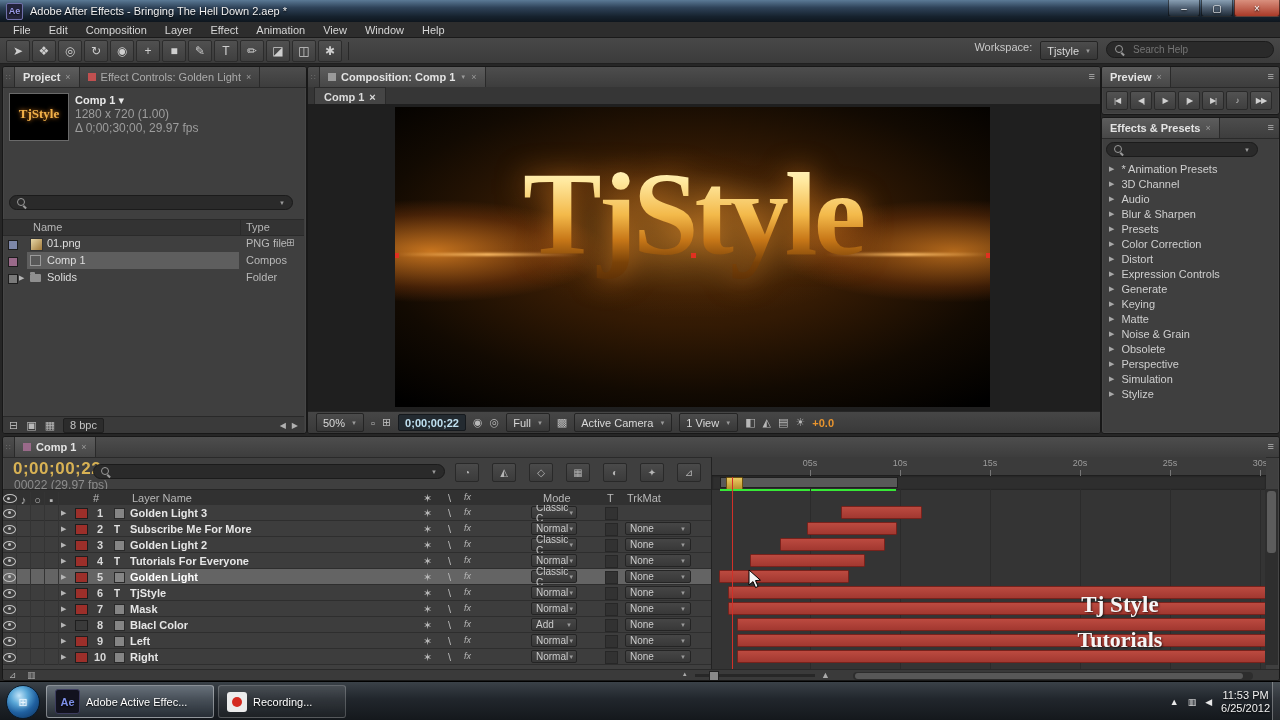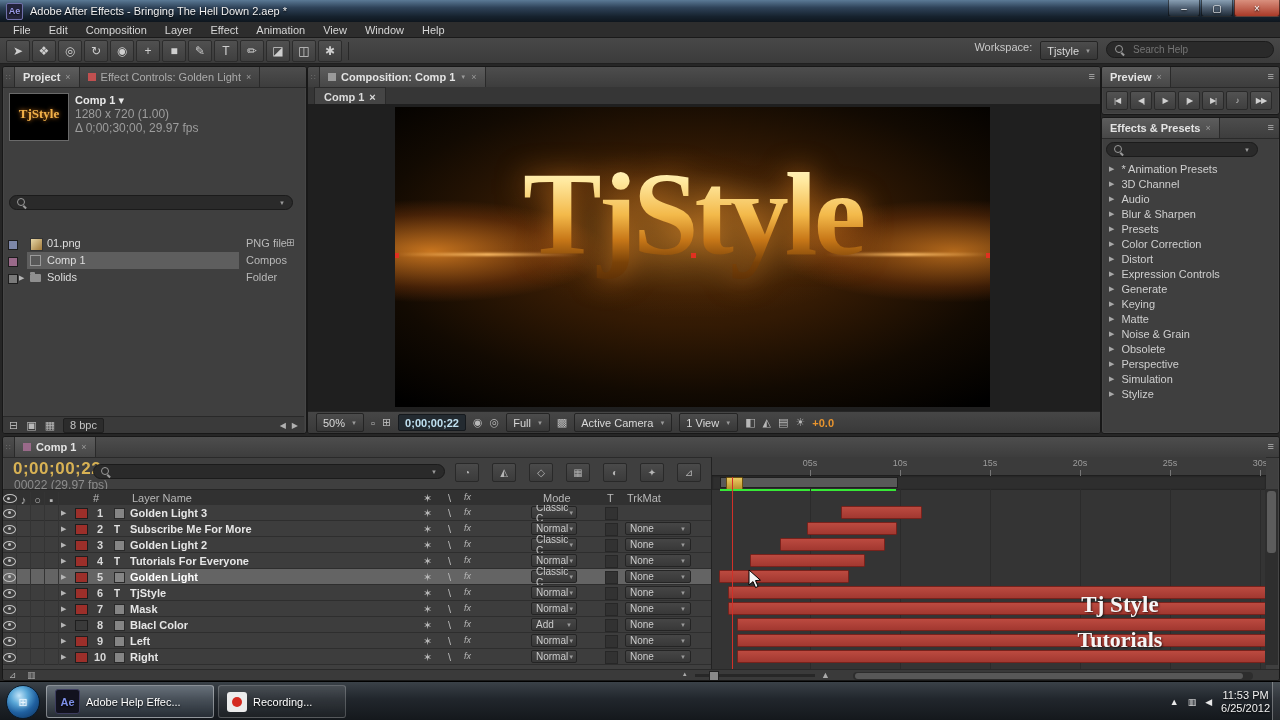--- a/index.html
+++ b/index.html
@@ -277,20 +277,25 @@
       </div>
       <div class="t2">1280 x 720 (1.00)</div>
       <div class="t2">Δ 0;00;30;00, 29.97 fps</div>
     </div>
 
     <div class="a searchbox" style="left:6px;top:128px;width:284px">
       <span class="mag"></span>
       <span class="ar" style="margin-left:auto">▼</span>
     </div>
 
+    <div class="a" id="proj-cols">
+      <span class="a" style="left:30px;top:1px">Name</span>
+      <span class="a" style="left:243px;top:1px">Type</span>
+      <span class="a" style="left:237px;top:0;width:1px;height:15px;background:#2a2a2a"></span>
+    </div>
 
     <div class="a" style="left:0;top:168px;width:301px">
 
         <div class="prow">
           <span class="p-sw" style="background: rgb(125, 135, 168);"></span>
           <span class="p-exp"></span>
           <span class="p-ic picon-png"></span>
           <span class="p-name pname" style="">01.png</span>
           <span class="p-type">PNG file</span>
           <span class="p-badge">⊞</span>
@@ -929,21 +934,21 @@
 
   <div class="a" id="watermark">
     <div class="w1">Tj Style</div>
     <div class="w2">Tutorials</div>
   </div>
 
   <div class="a" id="taskbar">
     <div id="orb">⊞</div>
     <div class="taskbtn" id="task1">
       <span class="taskicon-ae">Ae</span>
-      <span>Adobe Help Effec...</span>
+      <span>Adobe Active Effec...</span>
     </div>
     <div class="taskbtn" id="task2">
       <span class="taskicon-rec"></span>
       <span>Recording...</span>
     </div>
     <div id="tray">
 
         <span style="font-size:9px">▲</span>
 
         <span style="font-size:9px">▥</span>

